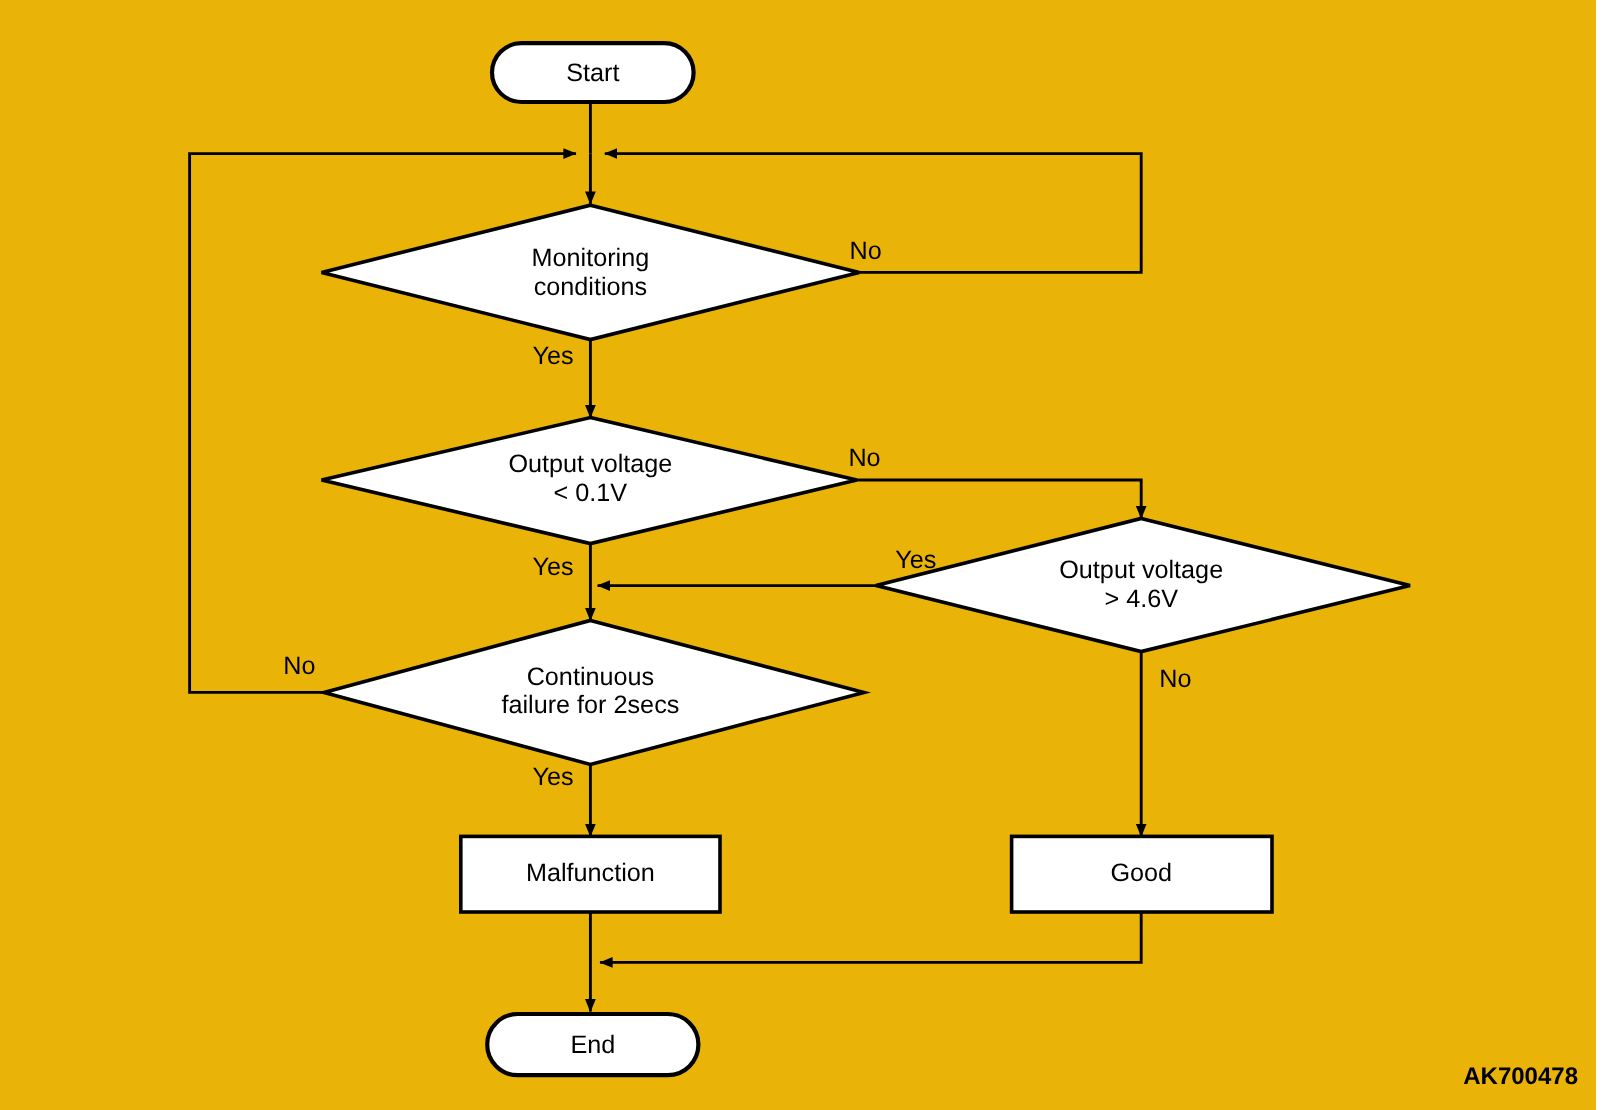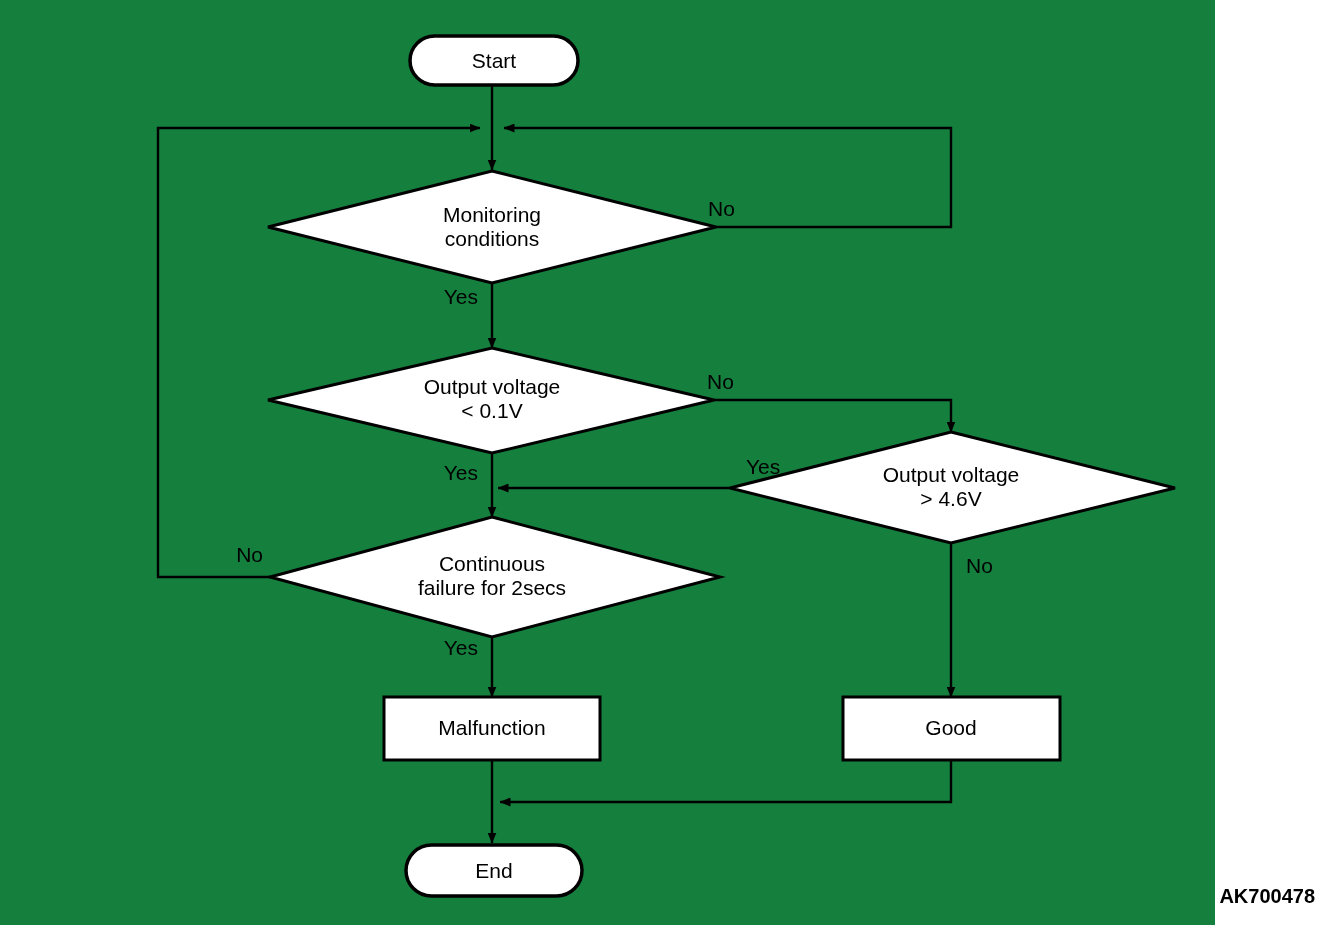--- a/index.html
+++ b/index.html
@@ -8,23 +8,23 @@
     background: #ffffff;
   }
   body {
     width: 1336px;
     height: 925px;
     font-family: "Liberation Sans", sans-serif;
     overflow: hidden;
   }
   #flowchart-root {
     position: relative;
-    width: 1215px;
+    width: 1330px;
     height: 925px;
-    background: #15803d;
+    background: #eab308;
   }
   svg#flow-svg {
     display: block;
     width: 1336px;
     height: 925px;
   }
   .node-shape {
     fill: #ffffff;
     stroke: #000000;
     stroke-width: 3;

